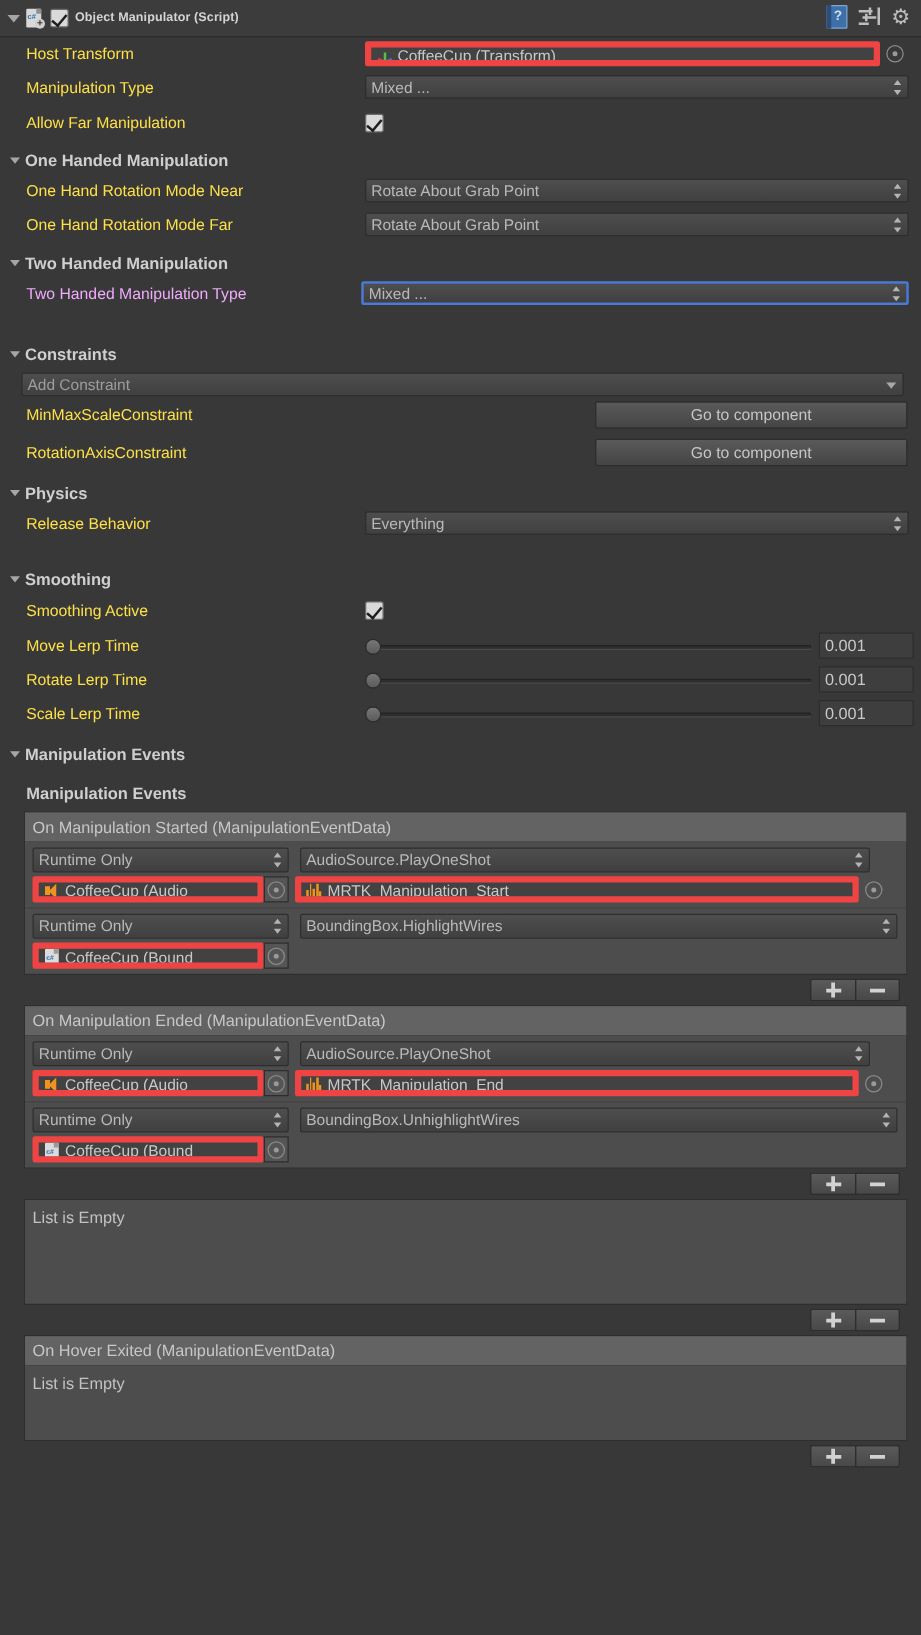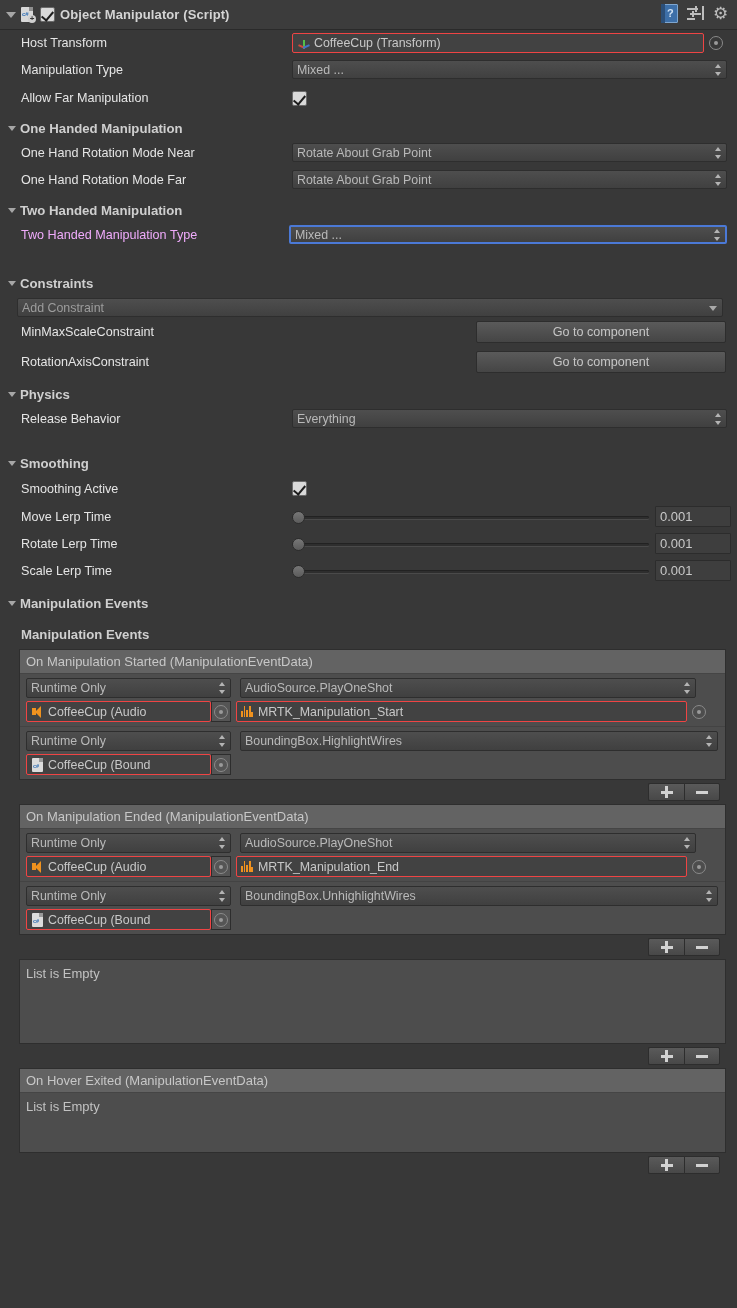--- a/index.html
+++ b/index.html
@@ -46,45 +46,45 @@
     background:#cfcfcf;color:#333;font-size:8px;line-height:7px;text-align:center;font-weight:bold;
   }
   .chk {
     width:15px;height:15px;background:#d9d9d9;border:1px solid #6a6a6a;border-radius:2px;
     position:relative;flex:none;margin-right:5px;
   }
   .chk::after{
     content:"";position:absolute;left:3px;top:1px;width:5px;height:10px;
     border:solid #1e1e1e;border-width:0 2.5px 2.5px 0;transform:rotate(40deg);
   }
-  .comp-title { font-weight:bold; font-size:13px; color:#d4d4d4; letter-spacing:0.1px; }
+  .comp-title { font-weight:bold; font-size:10px; color:#d4d4d4; letter-spacing:0.1px; }
   .hdr-icons { position:absolute; right:6px; top:4px; display:flex; align-items:center; gap:9px; }
   .ic-help { width:17px;height:19px;position:relative; }
   .ic-help .bk { position:absolute;inset:0;background:#3d6fa8;border:1px solid #7fa6cf;border-radius:1px; }
   .ic-help .sp { position:absolute;left:0;top:0;bottom:0;width:4px;background:#2c4f78; }
   .ic-help .q { position:absolute;left:6px;top:2px;font-size:11px;color:#cfe0f2;font-weight:bold;line-height:14px; }
   .ic-preset { width:17px;height:17px;position:relative; }
   .ic-preset i { position:absolute;background:#bdbdbd;height:2px;display:block; }
   .ic-preset .l1{left:0;top:3px;width:11px;}
   .ic-preset .l2{left:3px;top:8px;width:11px;}
   .ic-preset .l3{left:0;top:13px;width:8px;}
   .ic-preset .k1{left:8px;top:1px;width:2px;height:6px;}
   .ic-preset .k2{left:5px;top:6px;width:2px;height:6px;}
   .ic-preset .bar{right:0;top:1px;width:2px;height:14px;}
   .ic-gear { width:18px;height:18px;position:relative;color:#bdbdbd;font-size:17px;line-height:18px; }
 
   
   .row { display:flex; align-items:center; height:27px; padding-left:21px; }
-  .lbl { color:#e5e5e5; font-size:12.6px; white-space:nowrap; }
+  .lbl { color:#fde047; font-size:12.6px; white-space:nowrap; }
   .lbl.blue { color:#f0abfc; }
   .lbl-w { width:271px; flex:none; }
 
   .objfield {
-    height:18px; background:#424242; border:1px solid #ef4444; border-radius:2px;
-    display:flex;align-items:center; padding-left:2px; color:#c8c8c8; font-size:12.4px;
+    height:18px; background:#424242; border:5px solid #ef4444; border-radius:2px;
+    display:flex;align-items:flex-start; padding-left:2px; color:#c8c8c8; font-size:12.4px;
     overflow:hidden; white-space:nowrap;
   }
   .objfield.big { height:20px; }
   .picker {
     width:14px;height:14px;border-radius:50%;border:1px solid #8a8a8a;flex:none;
     position:relative; margin-left:5px;
   }
   .picker::after{content:"";position:absolute;left:4px;top:4px;width:4px;height:4px;border-radius:50%;background:#9a9a9a;}
 
   .popup {

